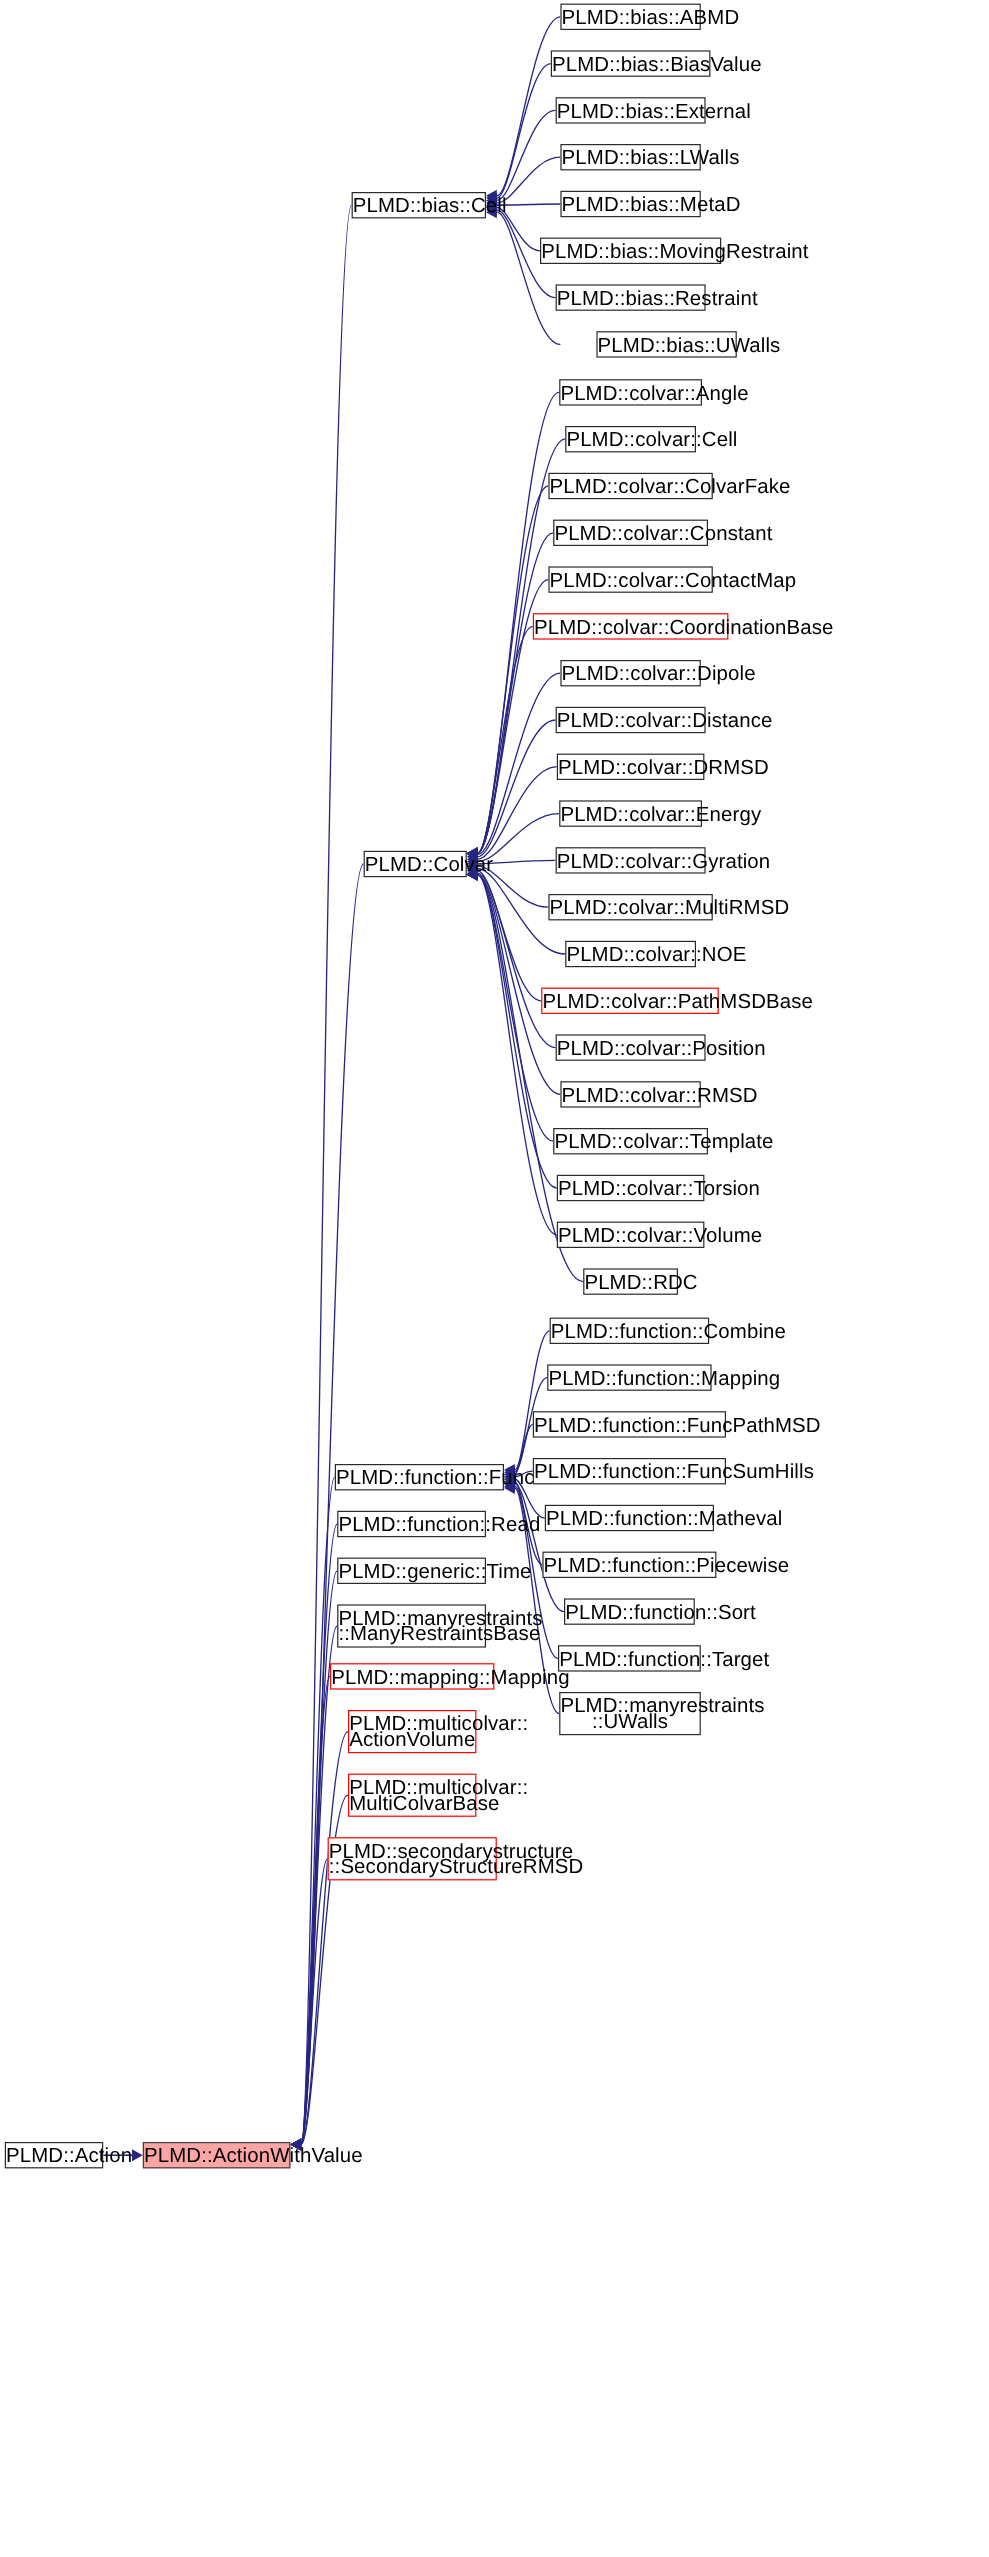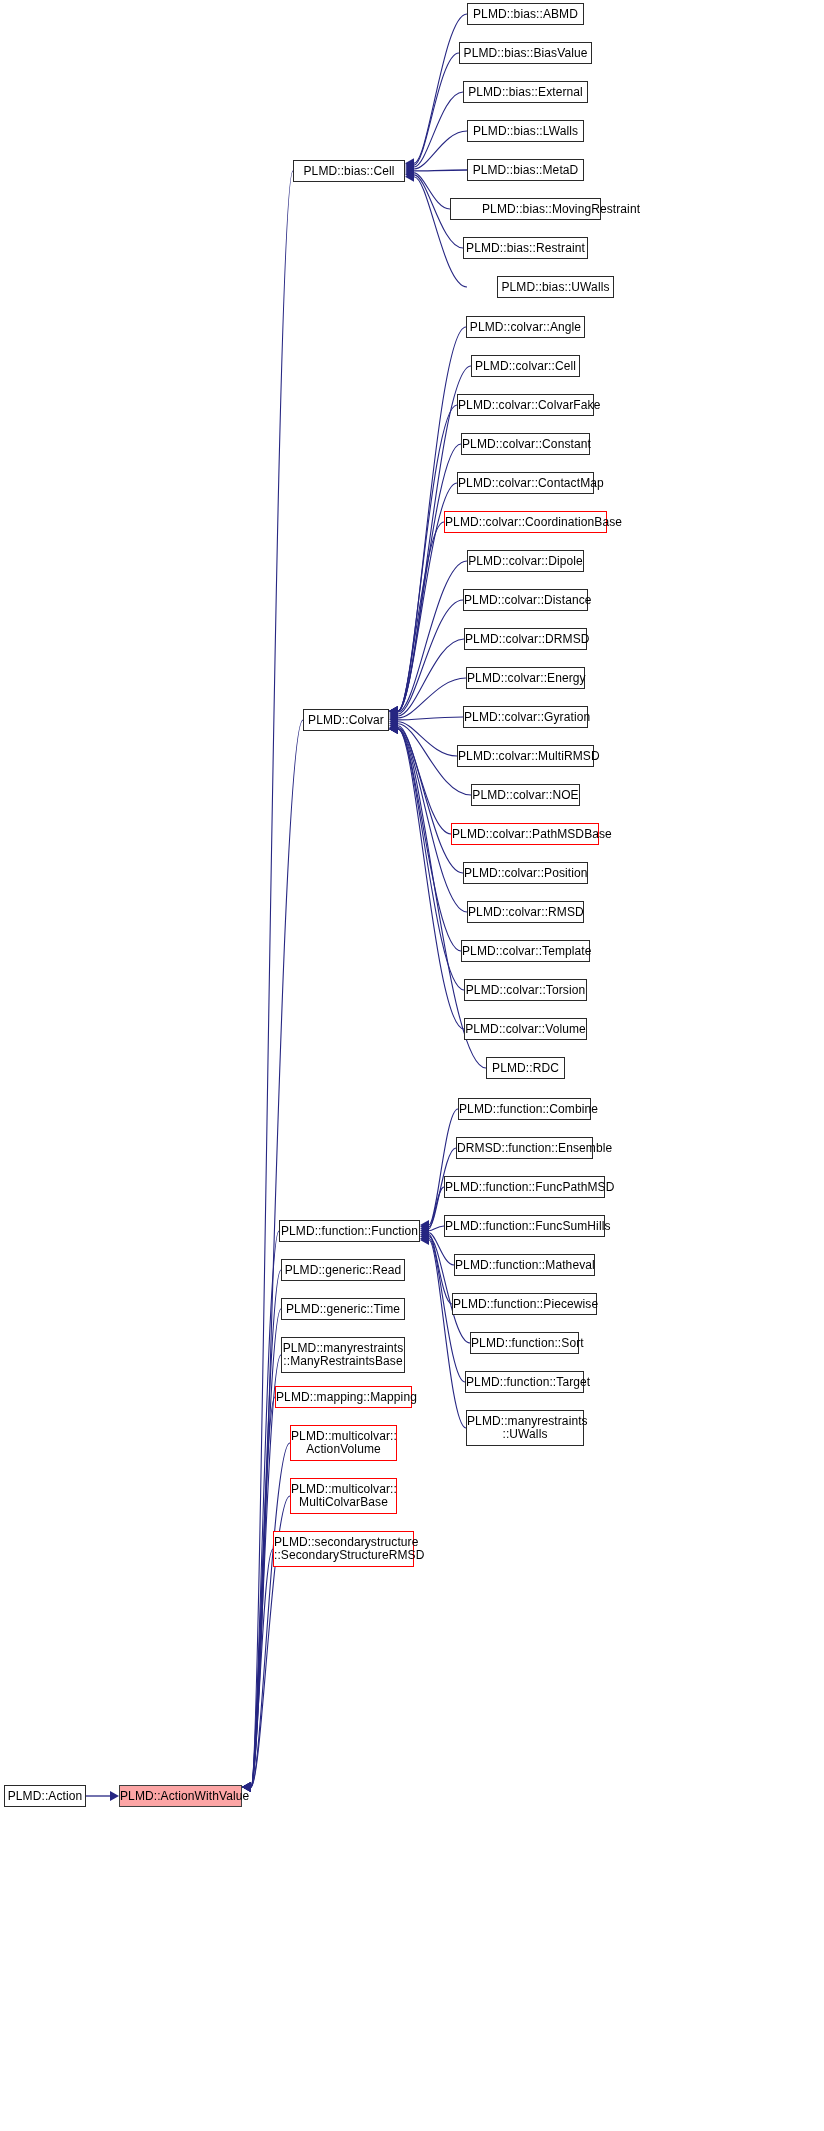--- a/index.html
+++ b/index.html
@@ -6,21 +6,21 @@
   html,body{margin:0;padding:0;background:#ffffff;}
   body{font-family:"Liberation Sans","DejaVu Sans",sans-serif;}
   #graph{position:relative;width:824px;height:2131px;background:#fff;overflow:hidden;}
   #edges{position:absolute;left:0;top:0;width:824px;height:2131px;pointer-events:none;}
   .node{
     position:absolute;
     box-sizing:border-box;
     background:#ffffff;
     border:1px solid #2a2a2a;
     color:#000000;
-    font-size:12px;
+    font-size:17px;
     line-height:13px;
     text-align:center;
     display:flex;
     align-items:center;
     justify-content:flex-start;
     white-space:pre;
     letter-spacing:0.1px;
     z-index:5;
   }
   .node.red{border:1px solid #ff0000;}
@@ -127,37 +127,37 @@
       <path d="M 465 1382 C 448.8 1382 439.08 1238.55 429 1238.55" fill="none" stroke="#262682" stroke-width="1.1"></path>
       <polygon points="420,1238.55 429,1233.55 429,1243.55" fill="#262682"></polygon>
       <path d="M 466 1428 C 449.35 1428 439.36 1240 429 1240" fill="none" stroke="#262682" stroke-width="1.1"></path>
       <polygon points="420,1240 429,1235 429,1245" fill="#262682"></polygon>
     </svg>
 <div class="node" style="left: 4px; top: 1785px; width: 82px; height: 22px;"><span class="lbl">PLMD::Action</span></div>
     <div class="node filled" style="left: 119px; top: 1785px; width: 123px; height: 22px;"><span class="lbl">PLMD::ActionWithValue</span></div>
     <div class="node" style="left: 293px; top: 160px; width: 112px; height: 22px;"><span class="lbl">PLMD::bias::Cell</span></div>
     <div class="node" style="left: 303px; top: 709px; width: 86px; height: 22px;"><span class="lbl">PLMD::Colvar</span></div>
     <div class="node" style="left: 279px; top: 1220px; width: 141px; height: 22px;"><span class="lbl">PLMD::function::Function</span></div>
-    <div class="node" style="left: 281px; top: 1259px; width: 124px; height: 22px;"><span class="lbl">PLMD::generic::Read</span></div>
+    <div class="node" style="left: 281px; top: 1259px; width: 124px; height: 22px;"><span class="lbl">PLMD::function::Read</span></div>
     <div class="node" style="left: 281px; top: 1298px; width: 124px; height: 22px;"><span class="lbl">PLMD::generic::Time</span></div>
     <div class="node" style="left: 281px; top: 1337px; width: 124px; height: 36px;"><span class="lbl">PLMD::manyrestraints
 ::ManyRestraintsBase</span></div>
     <div class="node red" style="left: 275px; top: 1386px; width: 137px; height: 22px;"><span class="lbl">PLMD::mapping::Mapping</span></div>
     <div class="node red" style="left: 290px; top: 1425px; width: 107px; height: 36px;"><span class="lbl">PLMD::multicolvar::
 ActionVolume</span></div>
     <div class="node red" style="left: 290px; top: 1478px; width: 107px; height: 36px;"><span class="lbl">PLMD::multicolvar::
 MultiColvarBase</span></div>
     <div class="node red" style="left: 273px; top: 1531px; width: 141px; height: 36px;"><span class="lbl">PLMD::secondarystructure
 ::SecondaryStructureRMSD</span></div>
     <div class="node" style="left: 467px; top: 3px; width: 117px; height: 22px;"><span class="lbl">PLMD::bias::ABMD</span></div>
     <div class="node" style="left: 459px; top: 42px; width: 133px; height: 22px;"><span class="lbl">PLMD::bias::BiasValue</span></div>
     <div class="node" style="left: 463px; top: 81px; width: 125px; height: 22px;"><span class="lbl">PLMD::bias::External</span></div>
     <div class="node" style="left: 467px; top: 120px; width: 117px; height: 22px;"><span class="lbl">PLMD::bias::LWalls</span></div>
     <div class="node" style="left: 467px; top: 159px; width: 117px; height: 22px;"><span class="lbl">PLMD::bias::MetaD</span></div>
-    <div class="node" style="left: 450px; top: 198px; width: 151px; height: 22px; padding-left: 31px;"><span class="lbl">PLMD::bias::MovingRestraint</span></div>
+    <div class="node" style="left: 450px; top: 198px; width: 151px; height: 22px;"><span class="lbl">PLMD::bias::MovingRestraint</span></div>
     <div class="node" style="left: 463px; top: 237px; width: 125px; height: 22px;"><span class="lbl">PLMD::bias::Restraint</span></div>
     <div class="node" style="left: 467px; top: 276px; width: 117px; height: 22px; margin-left: 30px;"><span class="lbl">PLMD::bias::UWalls</span></div>
     <div class="node" style="left: 466px; top: 316px; width: 119px; height: 22px;"><span class="lbl">PLMD::colvar::Angle</span></div>
     <div class="node" style="left: 471px; top: 355px; width: 109px; height: 22px;"><span class="lbl">PLMD::colvar::Cell</span></div>
     <div class="node" style="left: 457px; top: 394px; width: 137px; height: 22px;"><span class="lbl">PLMD::colvar::ColvarFake</span></div>
     <div class="node" style="left: 461px; top: 433px; width: 129px; height: 22px;"><span class="lbl">PLMD::colvar::Constant</span></div>
     <div class="node" style="left: 457px; top: 472px; width: 137px; height: 22px;"><span class="lbl">PLMD::colvar::ContactMap</span></div>
     <div class="node red" style="left: 444px; top: 511px; width: 163px; height: 22px;"><span class="lbl">PLMD::colvar::CoordinationBase</span></div>
     <div class="node" style="left: 467px; top: 550px; width: 117px; height: 22px;"><span class="lbl">PLMD::colvar::Dipole</span></div>
     <div class="node" style="left: 463px; top: 589px; width: 125px; height: 22px;"><span class="lbl">PLMD::colvar::Distance</span></div>
@@ -167,21 +167,21 @@
     <div class="node" style="left: 457px; top: 745px; width: 137px; height: 22px;"><span class="lbl">PLMD::colvar::MultiRMSD</span></div>
     <div class="node" style="left: 471px; top: 784px; width: 109px; height: 22px;"><span class="lbl">PLMD::colvar::NOE</span></div>
     <div class="node red" style="left: 451px; top: 823px; width: 148px; height: 22px;"><span class="lbl">PLMD::colvar::PathMSDBase</span></div>
     <div class="node" style="left: 463px; top: 862px; width: 125px; height: 22px;"><span class="lbl">PLMD::colvar::Position</span></div>
     <div class="node" style="left: 467px; top: 901px; width: 117px; height: 22px;"><span class="lbl">PLMD::colvar::RMSD</span></div>
     <div class="node" style="left: 461px; top: 940px; width: 129px; height: 22px;"><span class="lbl">PLMD::colvar::Template</span></div>
     <div class="node" style="left: 464px; top: 979px; width: 123px; height: 22px;"><span class="lbl">PLMD::colvar::Torsion</span></div>
     <div class="node" style="left: 464px; top: 1018px; width: 123px; height: 22px;"><span class="lbl">PLMD::colvar::Volume</span></div>
     <div class="node" style="left: 486px; top: 1057px; width: 79px; height: 22px;"><span class="lbl">PLMD::RDC</span></div>
     <div class="node" style="left: 458px; top: 1098px; width: 133px; height: 22px;"><span class="lbl">PLMD::function::Combine</span></div>
-    <div class="node" style="left: 456px; top: 1137px; width: 137px; height: 22px;"><span class="lbl">DRMSD::function::Ensemble</span></div>
+    <div class="node" style="left: 456px; top: 1137px; width: 137px; height: 22px;"><span class="lbl">PLMD::function::Mapping</span></div>
     <div class="node" style="left: 444px; top: 1176px; width: 161px; height: 22px;"><span class="lbl">PLMD::function::FuncPathMSD</span></div>
     <div class="node" style="left: 444px; top: 1215px; width: 161px; height: 22px;"><span class="lbl">PLMD::function::FuncSumHills</span></div>
     <div class="node" style="left: 454px; top: 1254px; width: 141px; height: 22px;"><span class="lbl">PLMD::function::Matheval</span></div>
     <div class="node" style="left: 452px; top: 1293px; width: 145px; height: 22px;"><span class="lbl">PLMD::function::Piecewise</span></div>
     <div class="node" style="left: 470px; top: 1332px; width: 109px; height: 22px;"><span class="lbl">PLMD::function::Sort</span></div>
     <div class="node" style="left: 465px; top: 1371px; width: 119px; height: 22px;"><span class="lbl">PLMD::function::Target</span></div>
     <div class="node" style="left: 466px; top: 1410px; width: 118px; height: 36px;"><span class="lbl">PLMD::manyrestraints
 ::UWalls</span></div>
   </div>
 

